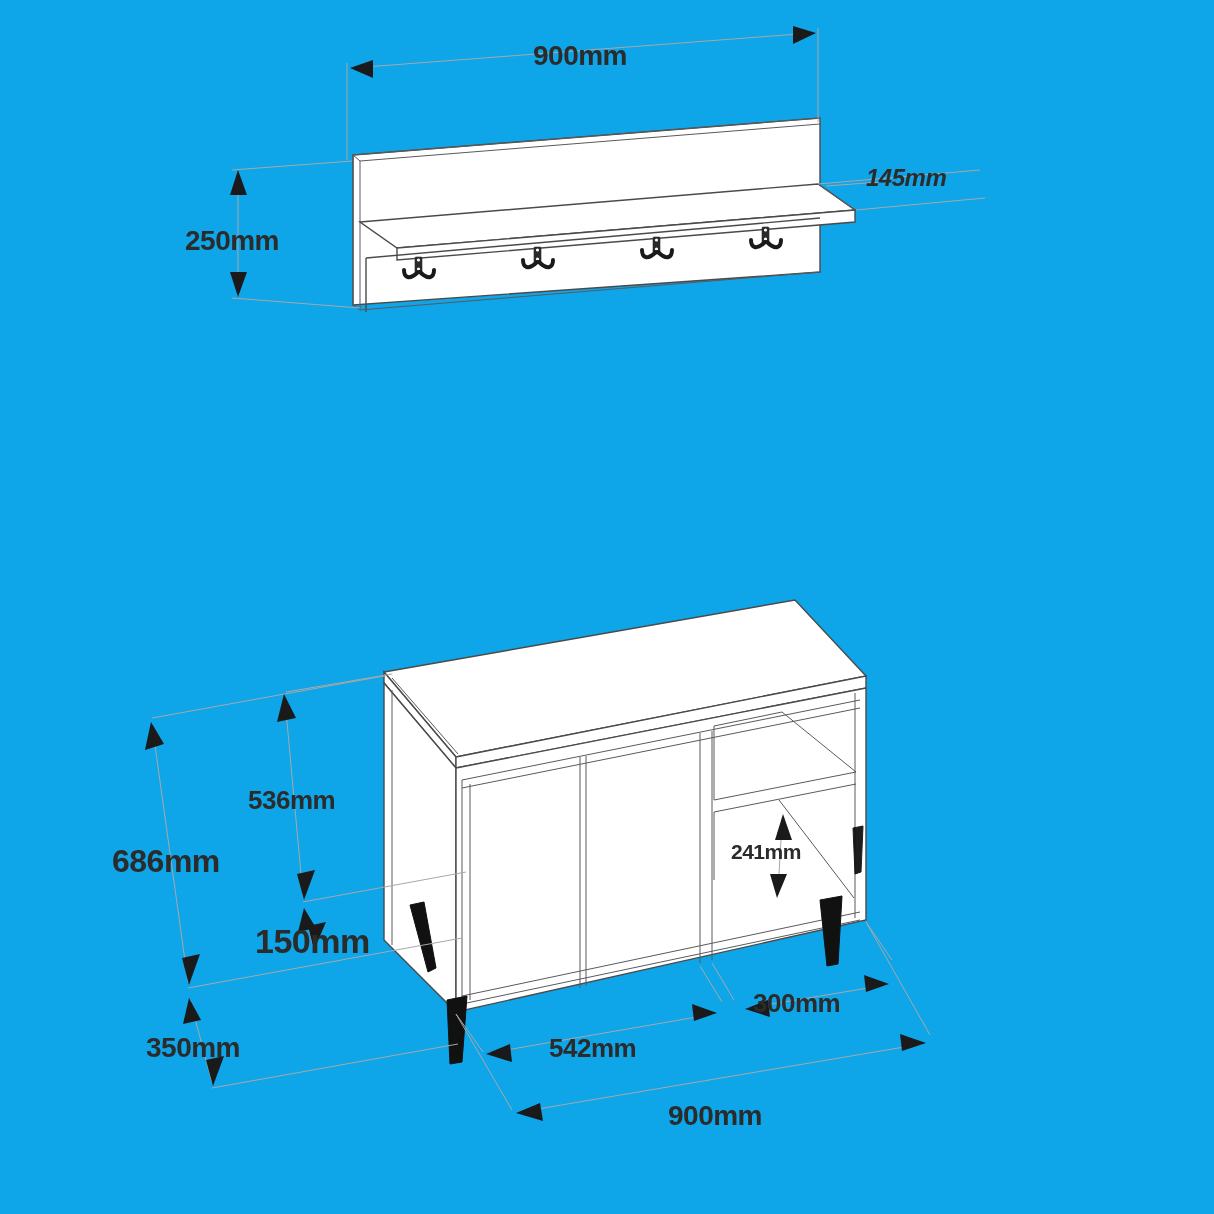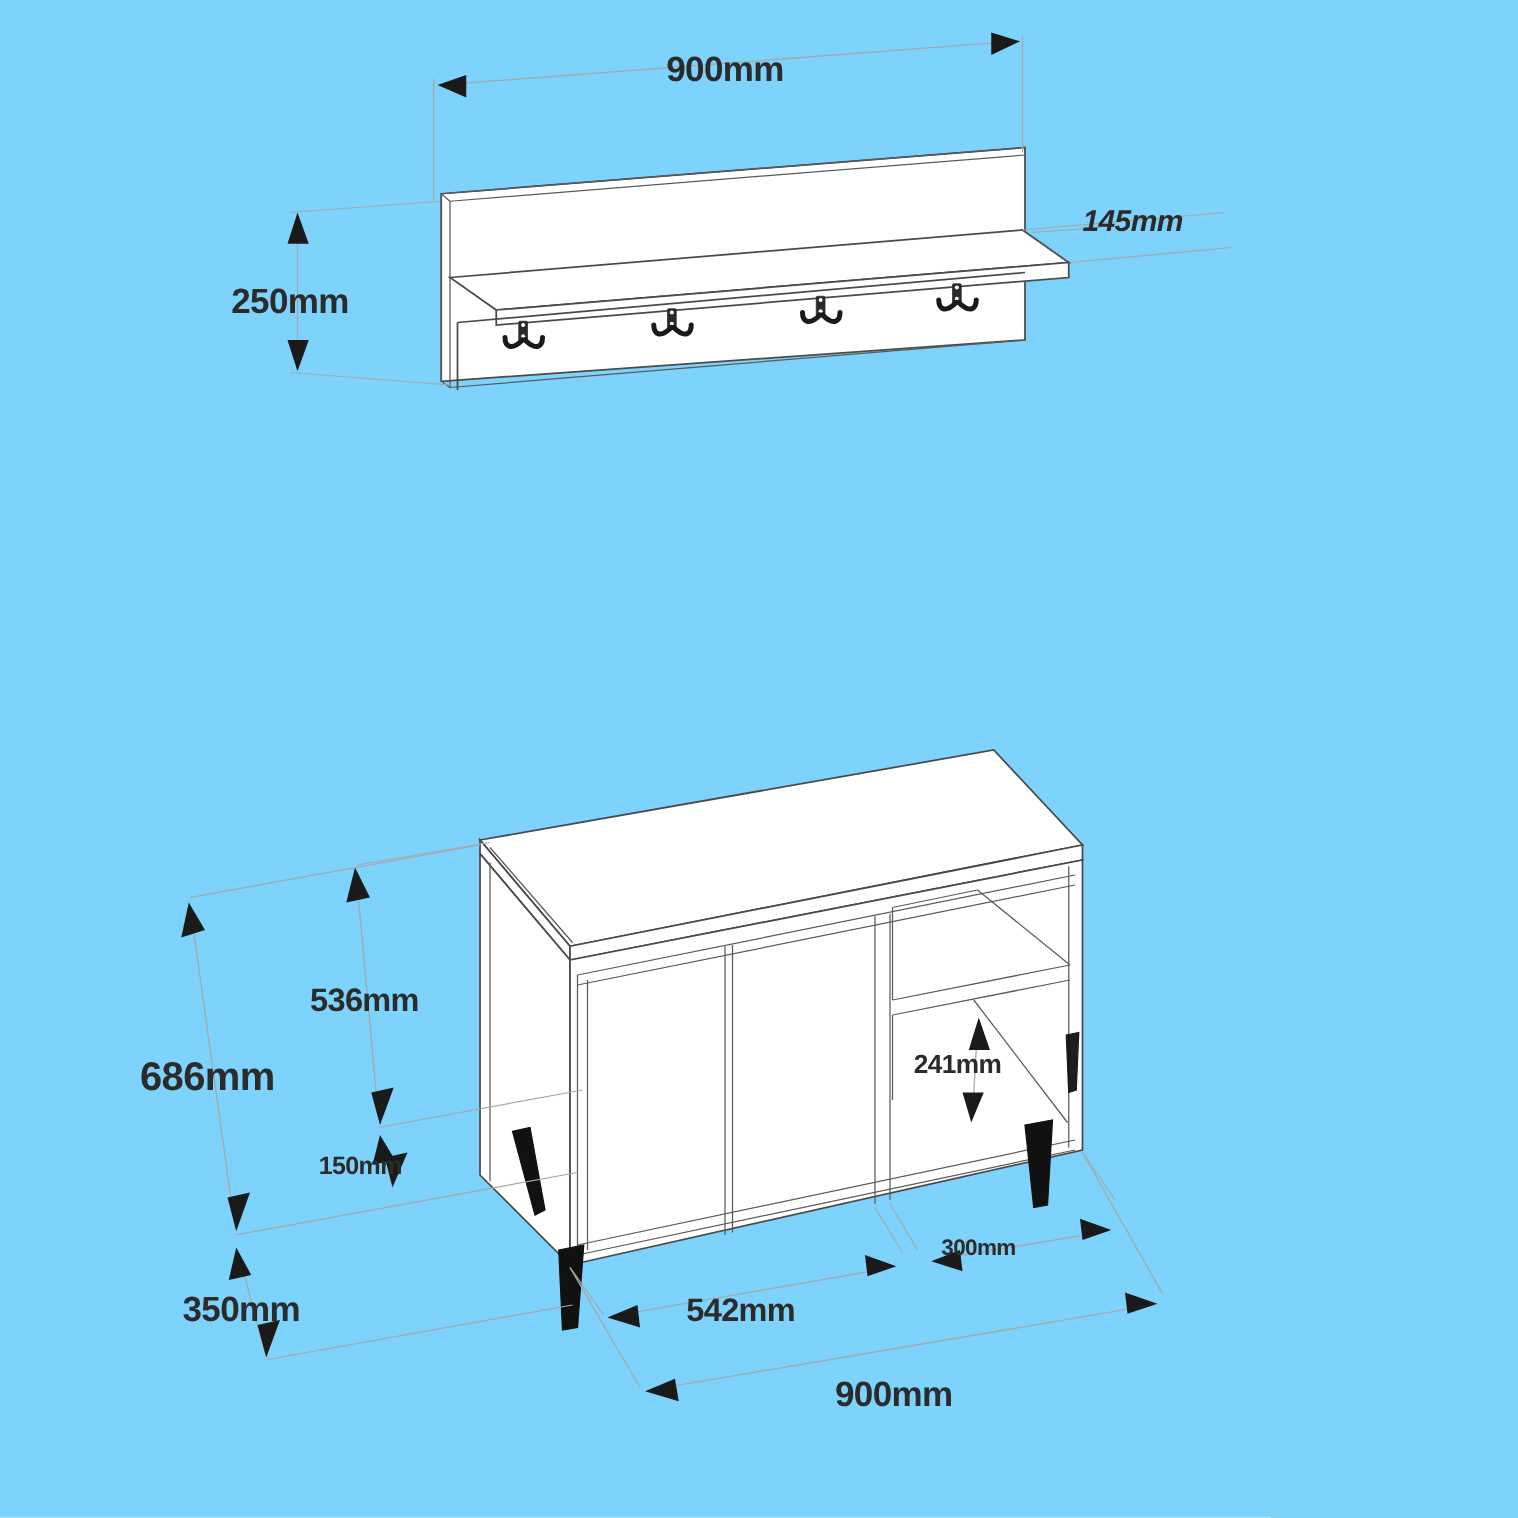--- a/index.html
+++ b/index.html
@@ -1,18 +1,18 @@
 <!DOCTYPE html>
 <html><head>
 <meta charset="utf-8">
 <style>
   html,body{margin:0;padding:0;background:#ffffff;}
   body{width:1214px;height:1214px;overflow:hidden;
        font-family:"Liberation Sans","DejaVu Sans",sans-serif;}
-  #stage{position:relative;width:1214px;height:1214px;background:#7dd3fc;}
+  #stage{position:relative;width:1214px;height:1214px;background:#0ea5e9;}
   svg.layer{position:absolute;left:0;top:0;width:1214px;height:1214px;}
   .dimlabel{position:absolute;font-weight:bold;color:#2b2b2b;
             font-family:"Liberation Sans","DejaVu Sans",sans-serif;
             white-space:nowrap;letter-spacing:-0.5px;}
 </style>
 </head>
 <body>
 
 <div id="stage">
 
@@ -194,25 +194,25 @@
   <div class="dimlabel" style="left:533px;top:40px;font-size:28px;">900mm</div>
 
   <div class="dimlabel" style="left:185px;top:225px;font-size:28px;">250mm</div>
 
   <div class="dimlabel" style="left:866px;top:164px;font-size:24px;font-style:italic;">145mm</div>
 
   <div class="dimlabel" style="left:112px;top:843px;font-size:32px;">686mm</div>
 
   <div class="dimlabel" style="left:248px;top:785px;font-size:26px;text-align:center;">536mm</div>
 
-  <div class="dimlabel" style="left:255px;top:922px;font-size:20px;">150mm</div>
+  <div class="dimlabel" style="left:255px;top:922px;font-size:34px;">150mm</div>
 
   <div class="dimlabel" style="left:146px;top:1032px;font-size:28px;">350mm</div>
 
   <div class="dimlabel" style="left:731px;top:840px;font-size:21px;">241mm</div>
 
   <div class="dimlabel" style="left:549px;top:1033px;font-size:26px;">542mm</div>
 
-  <div class="dimlabel" style="left:753px;top:988px;font-size:18px;">300mm</div>
+  <div class="dimlabel" style="left:753px;top:988px;font-size:26px;">300mm</div>
 
   <div class="dimlabel" style="left:668px;top:1100px;font-size:28px;">900mm</div>
 
 </div>
 
 </body></html>

